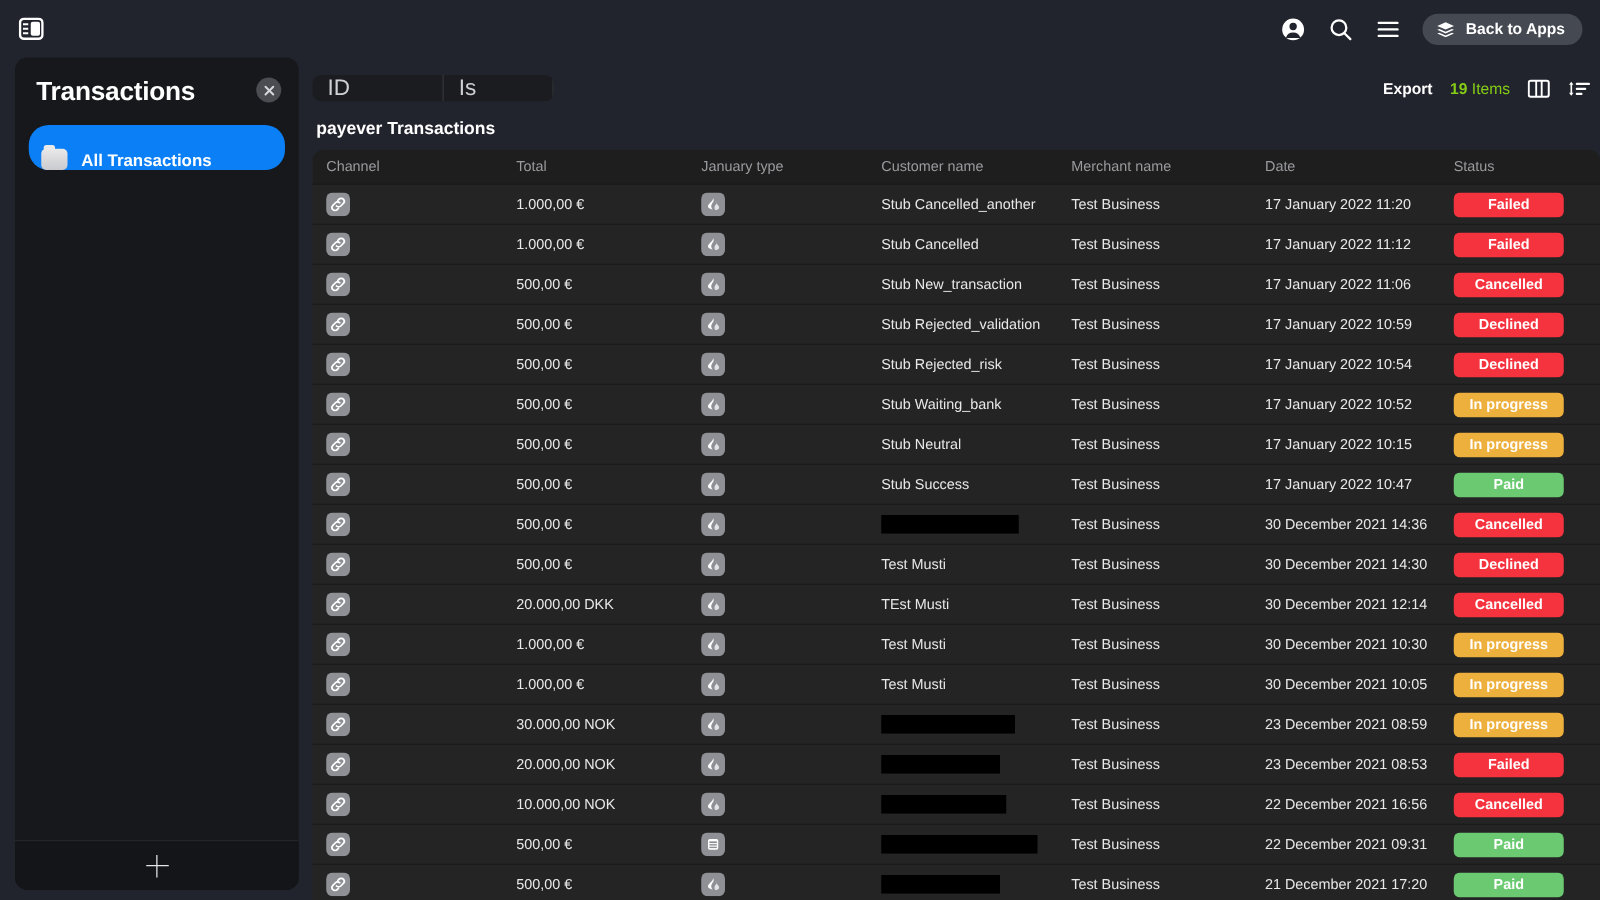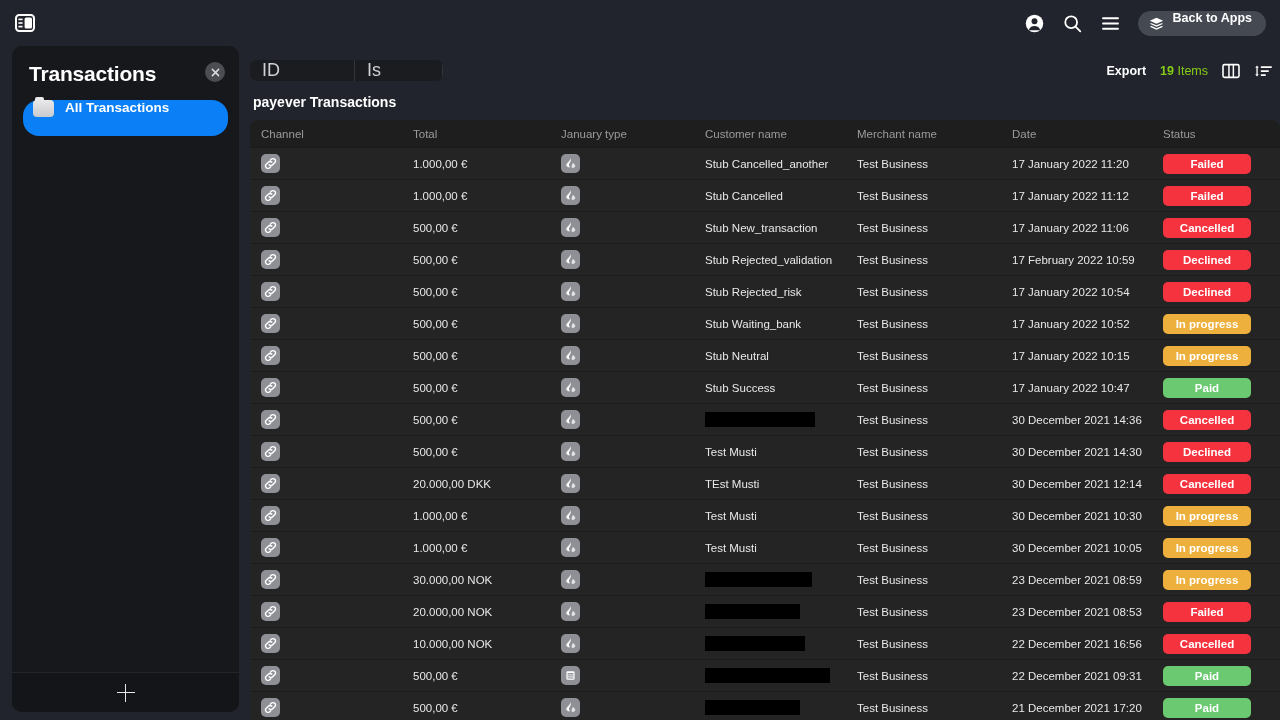--- a/index.html
+++ b/index.html
@@ -22,21 +22,21 @@
     width: 26px; height: 22px;
     display: flex; align-items: center; justify-content: center;
     cursor: pointer;
   }
   .topbar-right {
     margin-left: auto;
     display: flex; align-items: center; gap: 16px;
   }
   .ticon { width: 22px; height: 22px; display: flex; align-items: center; justify-content: center; cursor: pointer; }
   .back-apps {
-    display: flex; gap: 9px;
+    display: flex; align-items: center; gap: 9px;
     background: #454952; color: #fff;
     border-radius: 13px;
     height: 25px; padding: 0 14px 0 11px;
     font-size: 12.5px; font-weight: 600;
     cursor: pointer;
     white-space: nowrap;
   }
 
   
   .body-wrap { flex: 1 1 auto; display: flex; padding: 0 0 0 12px; min-height: 0; }
@@ -57,21 +57,21 @@
   .sb-title { font-size: 21px; font-weight: 700; color: #fff; letter-spacing: -0.2px; }
   .sb-close {
     margin-left: auto;
     width: 20px; height: 20px; border-radius: 50%;
     background: #4b4d52;
     display: flex; align-items: center; justify-content: center;
     cursor: pointer;
   }
   .sb-list { padding: 6px 11px 0 11px; flex: 1 1 auto; }
   .sb-item {
-    display: flex; align-items: flex-start; gap: 11px;
+    display: flex; align-items: flex-end; gap: 11px;
     height: 36px; border-radius: 16px;
     padding: 0 10px;
     cursor: pointer;
   }
   .sb-item.active { background: #0b7ff5; }
   .sb-item-label { font-size: 13.5px; font-weight: 700; color: #fff; }
   .folder-ic {
     width: 21px; height: 17px; border-radius: 4px;
     background: linear-gradient(#e9e9ea,#c9cace);
     position: relative; flex: 0 0 auto;
@@ -380,21 +380,21 @@
             <div class="c c-ptype">
               <span class="ic-box">
                 <svg width="13" height="13" viewBox="0 0 14 14">
                   <path d="M7 1.4c.9 2 .3 3-.5 4.3-1 1.6-1.4 2.6-.9 4.1.2.6.6 1.2 1.1 1.6-2.4-.2-4.2-1.3-4.2-2.7 0-1.1 1-2.2 2.4-3.6C6.3 3.9 7 2.7 7 1.4z" fill="#fff"></path>
                   <path d="M9.3 4.2c.7 1.5.3 2.4-.4 3.5-.7 1.2-1 2-.6 3.1.2.5.5.9.9 1.2 1.8-.3 3-1.2 3-2.3 0-.9-.8-1.8-1.8-2.8-.7-.7-1.1-1.6-1.1-2.7z" fill="#e3e3e5"></path>
                 </svg>
               </span>
             </div>
             <div class="c c-cust"><span>Stub Rejected_validation</span></div>
             <div class="c c-merch">Test Business</div>
-            <div class="c c-date">17 February 2022 10:59</div>
+            <div class="c c-date">17 January 2022 10:59</div>
             <div class="c c-status"><span class="badge red">Declined</span></div>
           </div>
           <div class="trow">
             <div class="c c-channel">
               <span class="ic-box">
                 <svg width="13" height="13" viewBox="0 0 14 14">
                   <path d="M5.6 8.4a2.6 2.6 0 0 0 3.7 0l2.2-2.2a2.6 2.6 0 0 0-3.7-3.7l-1 1" fill="none" stroke="#fff" stroke-width="1.5" stroke-linecap="round"></path>
                   <path d="M8.4 5.6a2.6 2.6 0 0 0-3.7 0L2.5 7.8a2.6 2.6 0 0 0 3.7 3.7l1-1" fill="none" stroke="#fff" stroke-width="1.5" stroke-linecap="round"></path>
                 </svg>
               </span>

